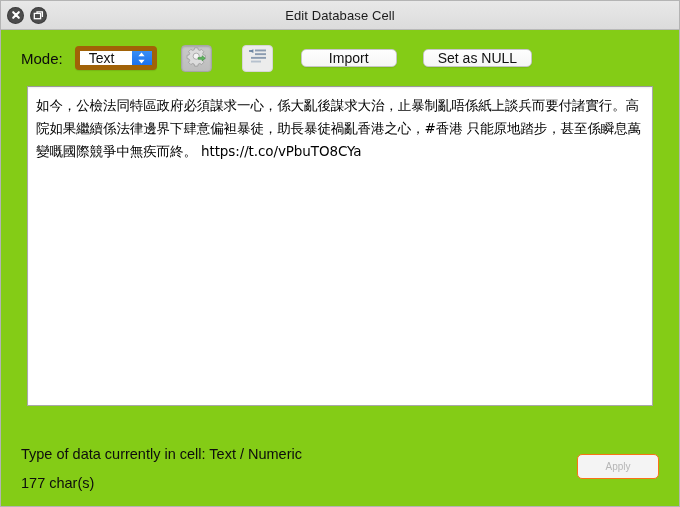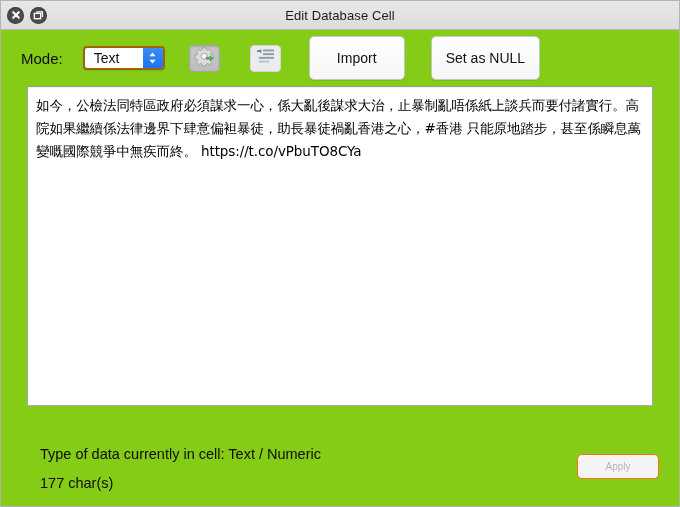--- a/index.html
+++ b/index.html
@@ -70,31 +70,31 @@
     height: 56px;
     display: flex;
     align-items: center;
     padding: 0 20px;
     box-sizing: border-box;
     gap: 0;
   }
   .mode-label {
     font-size: 15px;
     color: #0c0c0c;
-    margin-right: 20px;
+    margin-right: 12px;
     white-space: nowrap;
   }
 
   
   .popup-button {
     position: relative;
     width: 82px;
     height: 24px;
     background: #ffffff;
-    border: 2px solid #a16207;
+    border: 5px solid #a16207;
     border-radius: 4px;
     box-shadow: 0 1px 1px rgba(0,0,0,.10);
     display: flex;
     align-items: center;
     box-sizing: border-box;
     cursor: default;
     overflow: hidden;
   }
   .popup-value {
     font-size: 14px;
@@ -132,21 +132,21 @@
   }
   .icon-button.flat {
     background: #ececec;
     border: 1px solid #d6d6d6;
   }
   .gear-gap { width: 24px; }
   .wrap-gap { width: 30px; }
 
   
   .push-button {
-    height: 44px;
+    height: 18px;
     min-width: 96px;
     padding: 0 14px;
     background: linear-gradient(to bottom,#fefefe 0%,#f6f6f6 100%);
     border: 1px solid #c6c6c6;
     border-radius: 5px;
     box-shadow: 0 1px 1px rgba(0,0,0,.08);
     font-size: 14px;
     color: #111;
     display: flex;
     align-items: center;
@@ -189,21 +189,20 @@
 
   
   .footer {
     flex: 0 0 auto;
     height: 74px;
     box-sizing: border-box;
     padding: 6px 20px 0 20px;
     display: flex;
     align-items: flex-start;
     justify-content: space-between;
-    margin-left: 19px;
   }
   .footer-text { padding-top: 2px; }
   .footer-line {
     font-size: 14.5px;
     color: #0d0d0d;
     line-height: 29px;
     white-space: nowrap;
   }
   .apply-button {
     margin-top: 16px;

